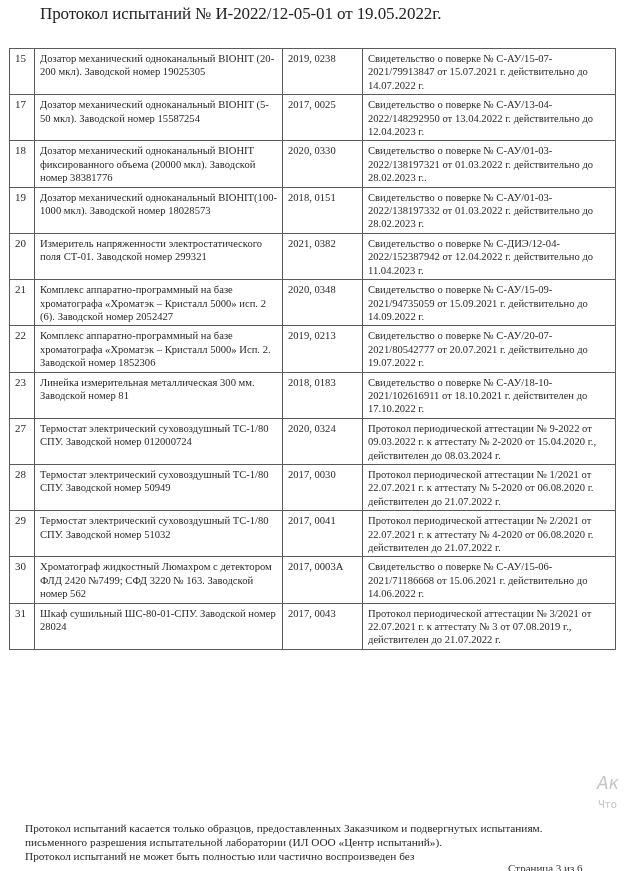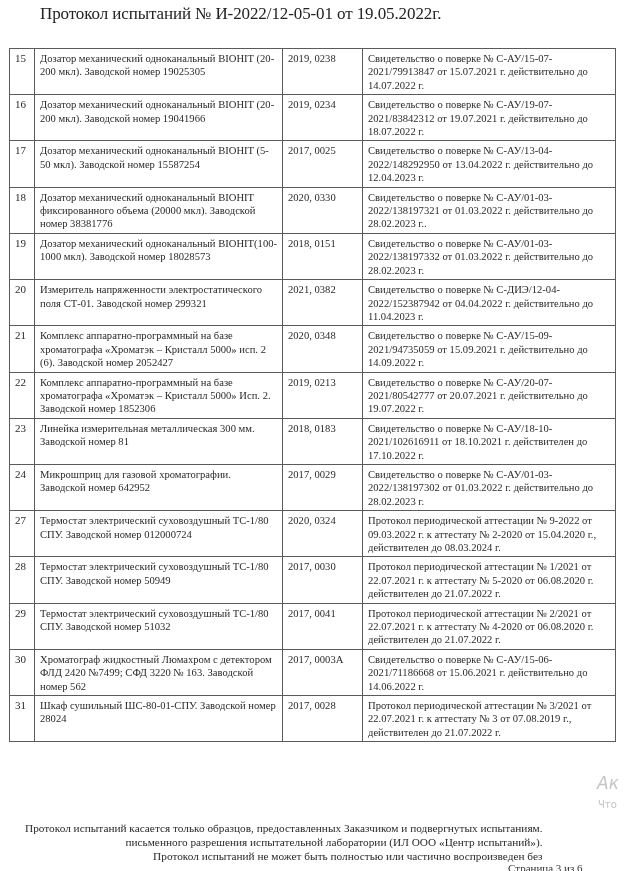--- a/index.html
+++ b/index.html
@@ -52,21 +52,20 @@
     col.c-cert { width: 253px; }
 
     .footer-note {
       position: absolute;
       left: 25px;
       top: 821px;
       font-size: 11.3px;
       line-height: 14.2px;
       color: #2a2a2a;
       white-space: nowrap;
-      text-align: right;
     }
     .page-counter {
       position: absolute;
       left: 508px;
       top: 862px;
       font-size: 11px;
       color: #333;
       white-space: nowrap;
     }
     .watermark {
@@ -94,26 +93,20 @@
       <col class="c-cert">
   </colgroup>
   <tbody id="equip-body">
       <tr>
         <td class="num">15</td>
         <td>Дозатор механический одноканальный BIOHIT (20-200 мкл). Заводской номер 19025305</td>
         <td>2019, 0238</td>
         <td>Свидетельство о поверке № С-АУ/15-07-2021/79913847 от 15.07.2021 г. действительно до 14.07.2022 г.</td>
       </tr>
       <tr>
-        <td class="num">16</td>
-        <td>Дозатор механический одноканальный BIOHIT (20-200 мкл). Заводской номер 19041966</td>
-        <td>2019, 0234</td>
-        <td>Свидетельство о поверке № С-АУ/19-07-2021/83842312 от 19.07.2021 г. действительно до 18.07.2022 г.</td>
-      </tr>
-      <tr>
         <td class="num">17</td>
         <td>Дозатор механический одноканальный BIOHIT (5-50 мкл).  Заводской номер 15587254</td>
         <td>2017, 0025</td>
         <td>Свидетельство о поверке № С-АУ/13-04-2022/148292950 от 13.04.2022 г. действительно до 12.04.2023 г.</td>
       </tr>
       <tr>
         <td class="num">18</td>
         <td>Дозатор механический одноканальный BIOHIT фиксированного объема (20000 мкл). Заводской номер 38381776</td>
         <td>2020, 0330</td>
         <td>Свидетельство о поверке № С-АУ/01-03-2022/138197321 от 01.03.2022 г. действительно до 28.02.2023 г..</td>
@@ -121,45 +114,39 @@
       <tr>
         <td class="num">19</td>
         <td>Дозатор механический одноканальный BIOHIT(100-1000 мкл). Заводской номер 18028573</td>
         <td>2018, 0151</td>
         <td>Свидетельство о поверке № С-АУ/01-03-2022/138197332 от 01.03.2022 г. действительно до 28.02.2023 г.</td>
       </tr>
       <tr>
         <td class="num">20</td>
         <td>Измеритель напряженности электростатического поля СТ-01. Заводской номер 299321</td>
         <td>2021, 0382</td>
-        <td>Свидетельство о поверке № С-ДИЭ/12-04-2022/152387942 от 04.04.2022 г. действительно до 11.04.2023 г.</td>
+        <td>Свидетельство о поверке № С-ДИЭ/12-04-2022/152387942 от 12.04.2022 г. действительно до 11.04.2023 г.</td>
       </tr>
       <tr>
         <td class="num">21</td>
         <td>Комплекс аппаратно-программный на базе хроматографа «Хроматэк – Кристалл 5000» исп. 2 (6). Заводской номер 2052427</td>
         <td>2020, 0348</td>
         <td>Свидетельство о поверке № С-АУ/15-09-2021/94735059 от 15.09.2021 г. действительно до 14.09.2022 г.</td>
       </tr>
       <tr>
         <td class="num">22</td>
         <td>Комплекс аппаратно-программный на базе хроматографа «Хроматэк – Кристалл 5000» Исп. 2. Заводской номер 1852306</td>
         <td>2019, 0213</td>
         <td>Свидетельство о поверке № С-АУ/20-07-2021/80542777 от 20.07.2021 г. действительно до 19.07.2022 г.</td>
       </tr>
       <tr>
         <td class="num">23</td>
         <td>Линейка измерительная металлическая 300 мм. Заводской номер 81</td>
         <td>2018, 0183</td>
         <td>Свидетельство о поверке № С-АУ/18-10-2021/102616911 от 18.10.2021 г. действителен до 17.10.2022 г.</td>
-      </tr>
-      <tr>
-        <td class="num">24</td>
-        <td>Микрошприц для газовой хроматографии. Заводской номер 642952</td>
-        <td>2017, 0029</td>
-        <td>Свидетельство о поверке № С-АУ/01-03-2022/138197302 от 01.03.2022 г. действительно до 28.02.2023 г.</td>
       </tr>
       <tr>
         <td class="num">27</td>
         <td>Термостат электрический суховоздушный ТС-1/80 СПУ. Заводской номер 012000724</td>
         <td>2020, 0324</td>
         <td>Протокол периодической аттестации № 9-2022 от 09.03.2022 г. к аттестату № 2-2020 от 15.04.2020 г., действителен до 08.03.2024 г.</td>
       </tr>
       <tr>
         <td class="num">28</td>
         <td>Термостат электрический суховоздушный ТС-1/80 СПУ. Заводской номер 50949</td>
@@ -174,21 +161,21 @@
       </tr>
       <tr>
         <td class="num">30</td>
         <td>Хроматограф жидкостный Люмахром с детектором ФЛД 2420 №7499; СФД 3220 № 163. Заводской номер 562</td>
         <td>2017, 0003А</td>
         <td>Свидетельство о поверке № С-АУ/15-06-2021/71186668 от 15.06.2021 г. действительно до 14.06.2022 г.</td>
       </tr>
       <tr>
         <td class="num">31</td>
         <td>Шкаф сушильный ШС-80-01-СПУ. Заводской номер 28024</td>
-        <td>2017, 0028</td>
+        <td>2017, 0043</td>
         <td>Протокол периодической аттестации № 3/2021 от 22.07.2021 г. к аттестату № 3 от 07.08.2019 г., действителен до 21.07.2022 г.</td>
       </tr>
     </tbody>
 </table>
 
 <div class="footer-note">
   <div>Протокол испытаний касается только образцов, предоставленных Заказчиком и подвергнутых испытаниям.</div>
   <div>письменного разрешения испытательной лаборатории (ИЛ ООО «Центр испытаний»).</div>
   <div>Протокол испытаний не может быть полностью или частично воспроизведен без</div>
 </div>

